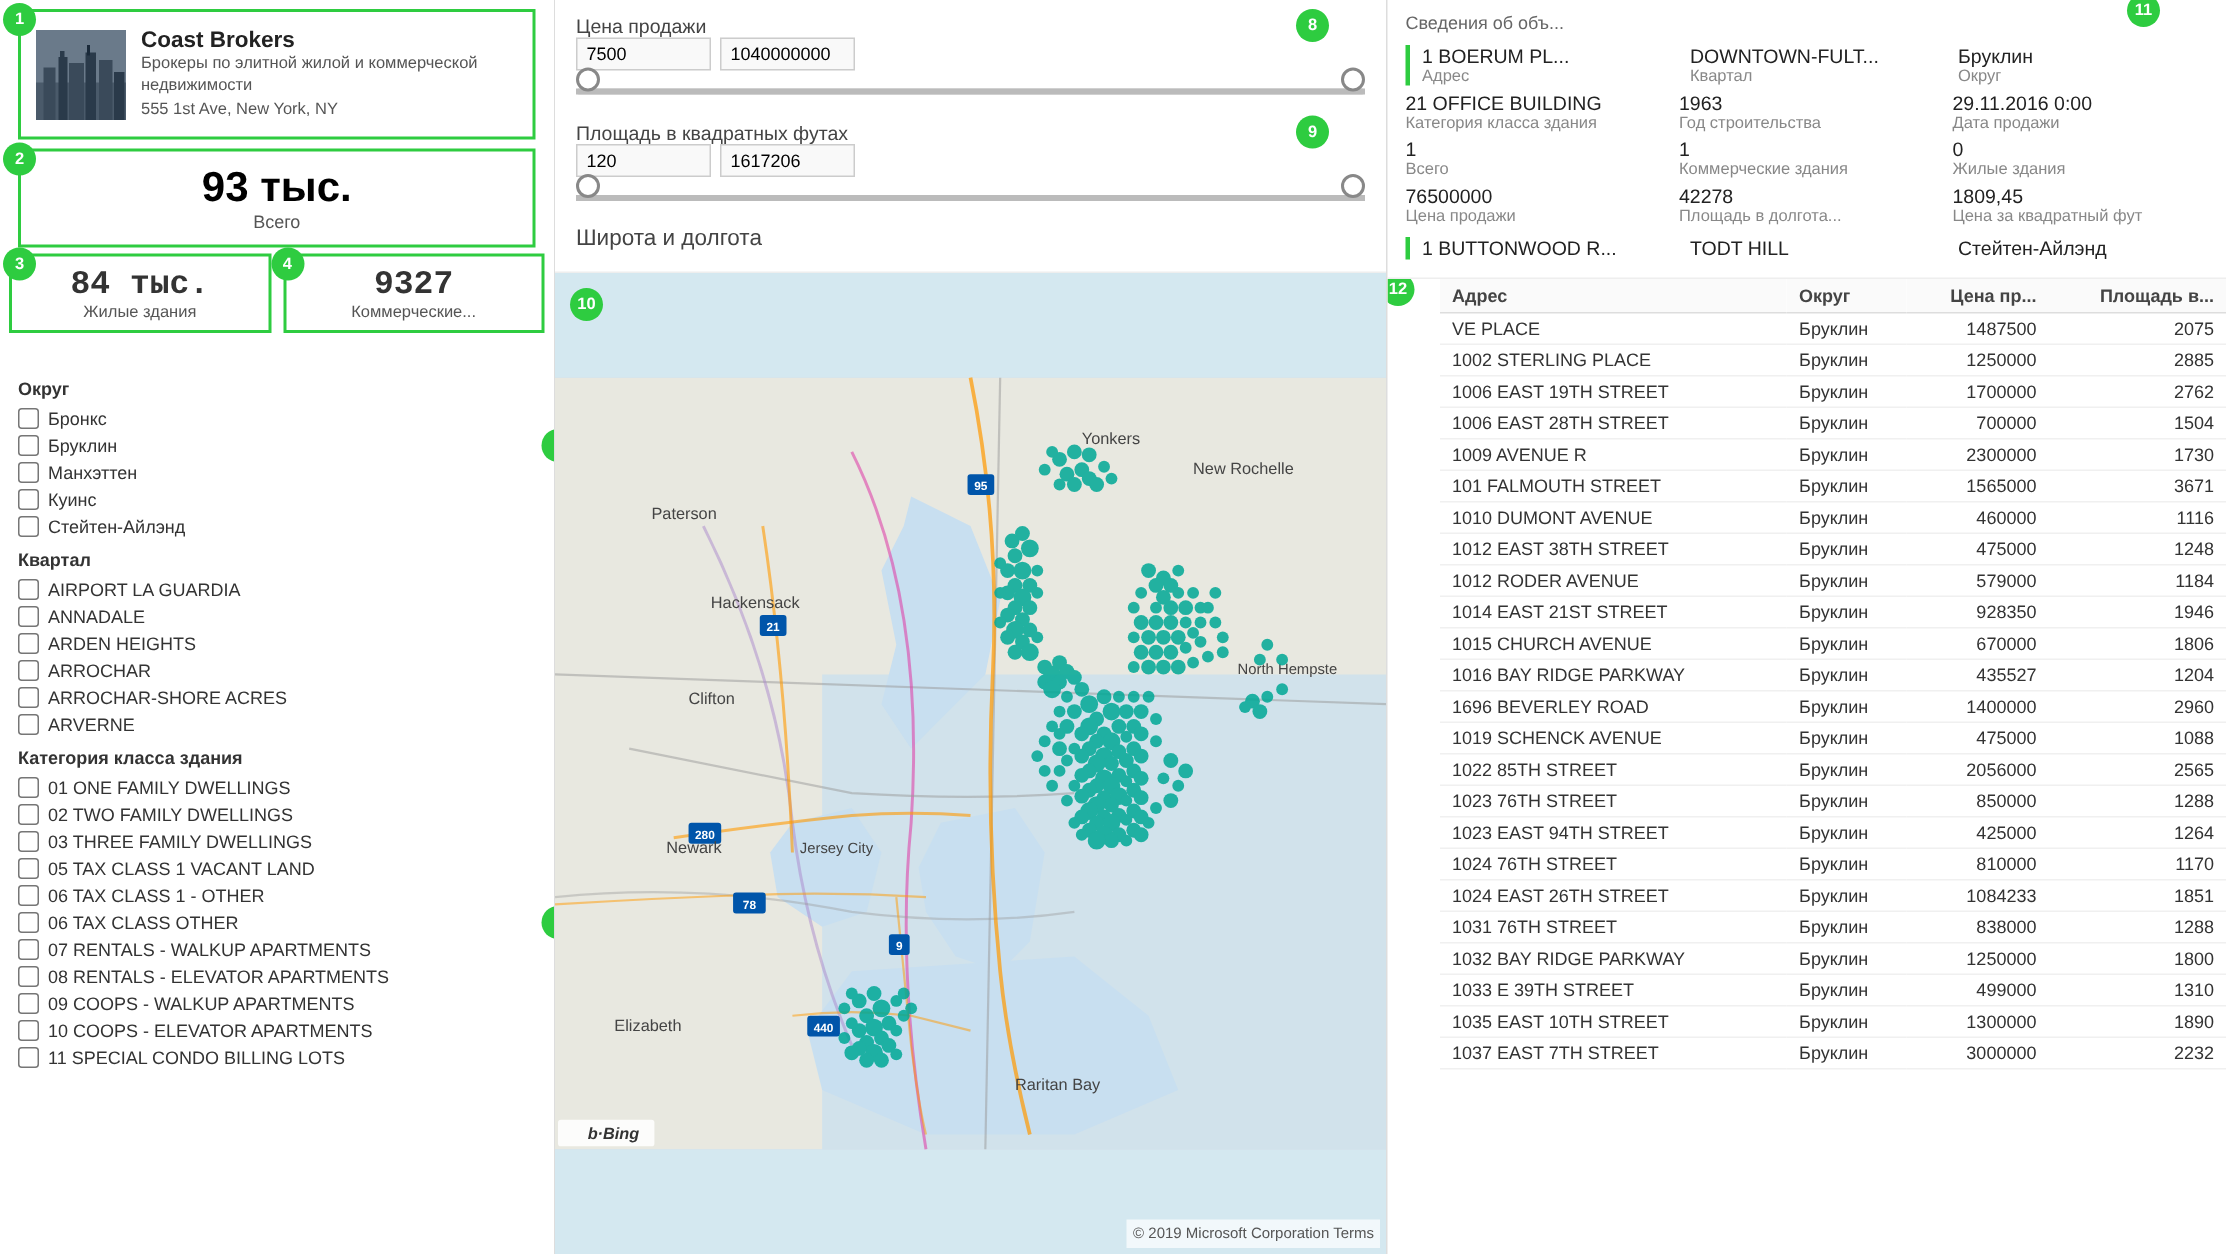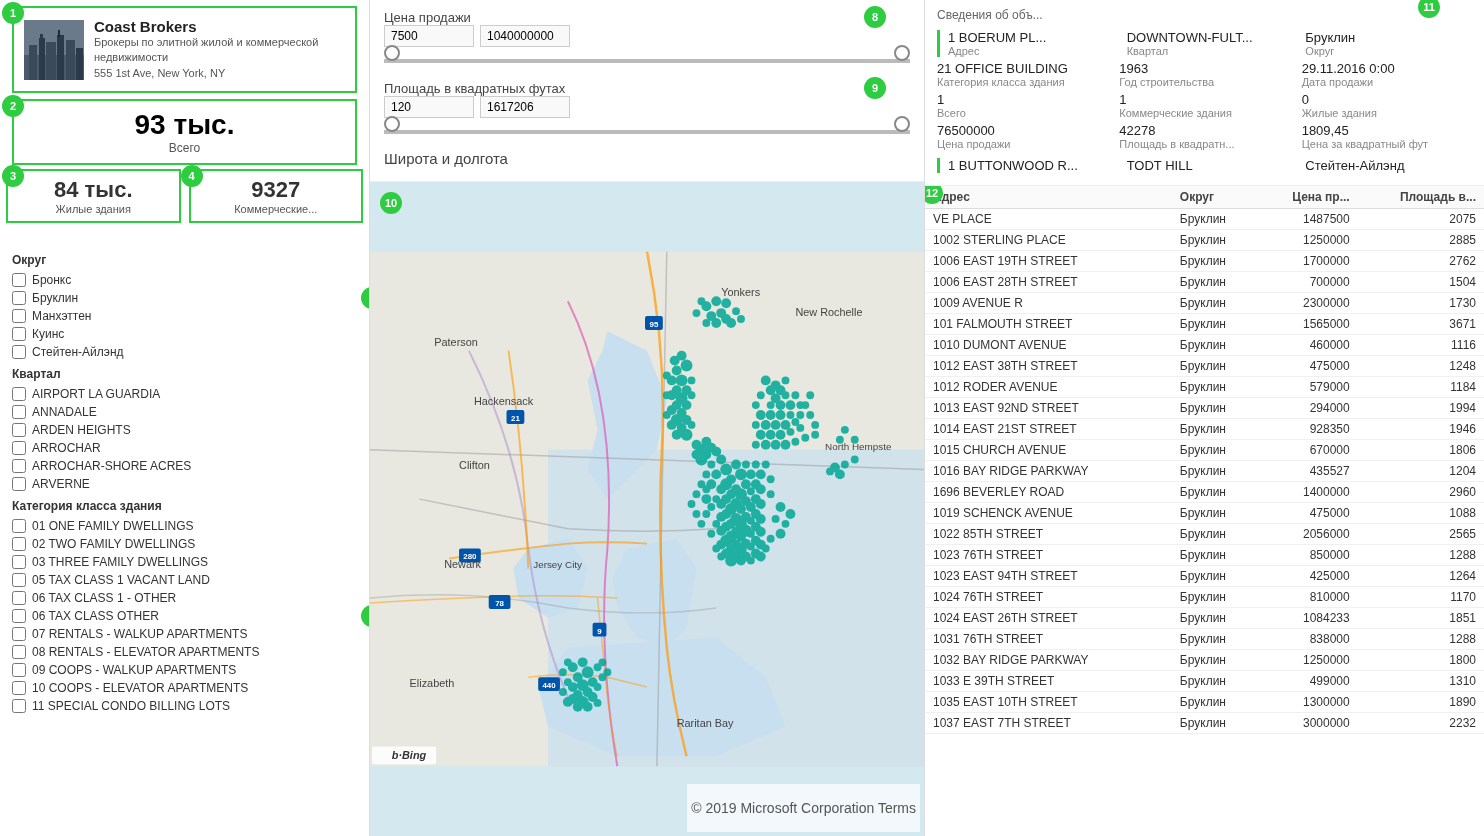--- a/index.html
+++ b/index.html
@@ -17,21 +17,21 @@
     .company-info p { font-size: 11px; color: #555; line-height: 1.4; }
     
     
     .stats-section { padding: 8px 12px; border: 2px solid #2ecc40; margin: 4px 6px; display: flex; align-items: center; justify-content: center; }
     .stat-total { text-align: center; }
     .stat-total .big-number { font-size: 28px; font-weight: bold; color: #000; }
     .stat-total .label { font-size: 12px; color: #555; }
     
     .stats-row { display: flex; gap: 4px; margin: 4px 6px; }
     .stat-box { flex: 1; border: 2px solid #2ecc40; padding: 6px 8px; text-align: center; }
-    .stat-box .big-number { font-size: 22px; font-weight: bold; }
+    .stat-box .big-number { font-size: 22px; font-weight: bold; font-family: Liberation Mono, monospace; }
     .stat-box .label { font-size: 11px; color: #555; }
     
     
     .filter-section { padding: 6px 12px; }
     .filter-label { font-size: 12px; font-weight: 600; color: #333; margin-bottom: 4px; margin-top: 6px; }
     
     .checkbox-list { list-style: none; }
     .checkbox-list li { display: flex; align-items: center; padding: 2px 0; font-size: 12px; }
     .checkbox-list li input { margin-right: 6px; width: 14px; height: 14px; }
     
@@ -567,21 +567,21 @@
 
           <circle cx="480" cy="180" r="4"></circle>
           <circle cx="490" cy="190" r="4"></circle>
           <circle cx="475" cy="190" r="4"></circle>
         </g>
 
         <rect x="2" y="500" width="65" height="18" rx="2" fill="rgba(255,255,255,0.85)"></rect>
         <text x="22" y="513" fill="#333" font-size="11" font-style="italic" font-weight="bold">b·Bing</text>
       </svg>
 
-      <div class="map-attribution-right" style="position:absolute; bottom:4px; right:4px; font-size:14px; color:#555; background:rgba(255,255,255,0.7); padding:16px 4px;">© 2019 Microsoft Corporation Terms</div>
+      <div class="map-attribution-right" style="position:absolute; bottom:4px; right:4px; font-size:10px; color:#555; background:rgba(255,255,255,0.7); padding:4px 4px;">© 2019 Microsoft Corporation Terms</div>
     </div>
   </div>
 
   <div class="right-panel">
 
     <div style="position:relative; padding: 8px 12px; border-bottom: 1px solid #eee;">
       <span class="num-badge" style="position:absolute; top:-4px; right:40px; z-index:5;">11</span>
       <div class="detail-title" style="font-size:12px; color:#666; margin-bottom:8px;">Сведения об объ...</div>
 
       <div class="detail-row-flex">
@@ -637,21 +637,21 @@
       </div>
 
       <div class="detail-row-flex" style="margin-top:4px;">
         <div class="detail-grid" style="flex:1;">
           <div class="detail-item">
             <div class="value">76500000</div>
             <div class="key">Цена продажи</div>
           </div>
           <div class="detail-item">
             <div class="value">42278</div>
-            <div class="key">Площадь в квадратн...</div>
+            <div class="key">Площадь в долгота...</div>
           </div>
           <div class="detail-item">
             <div class="value">1809,45</div>
             <div class="key">Цена за квадратный фут</div>
           </div>
         </div>
       </div>
 
       <div class="detail-row-flex" style="margin-top:8px;">
         <div class="detail-divider"></div>
@@ -662,21 +662,21 @@
           <div class="detail-item">
             <div class="value">TODT HILL</div>
           </div>
           <div class="detail-item">
             <div class="value">Стейтен-Айлэнд</div>
           </div>
         </div>
       </div>
     </div>
 
-    <div style="position:relative; flex:1; overflow:hidden; display:flex; flex-direction:column;">
+    <div style="position:relative; flex:1; overflow:hidden; display:flex; flex-direction:column;padding-left:35px;">
       <span class="num-badge" style="position:absolute; top:-4px; left:-4px; z-index:5;">12</span>
 
       <div class="data-table-container">
         <table class="data-table">
           <thead>
             <tr>
               <th style="min-width:180px;">Адрес</th>
               <th>Округ</th>
               <th class="num">Цена пр...</th>
               <th class="num">Площадь в...</th>
@@ -731,26 +731,20 @@
     <td class="num">475000</td>
     <td class="num">1248</td>
   </tr>
               <tr>
     <td>1012 RODER AVENUE</td>
     <td>Бруклин</td>
     <td class="num">579000</td>
     <td class="num">1184</td>
   </tr>
               <tr>
-    <td>1013 EAST 92ND STREET</td>
-    <td>Бруклин</td>
-    <td class="num">294000</td>
-    <td class="num">1994</td>
-  </tr>
-              <tr>
     <td>1014 EAST 21ST STREET</td>
     <td>Бруклин</td>
     <td class="num">928350</td>
     <td class="num">1946</td>
   </tr>
               <tr>
     <td>1015 CHURCH AVENUE</td>
     <td>Бруклин</td>
     <td class="num">670000</td>
     <td class="num">1806</td>

